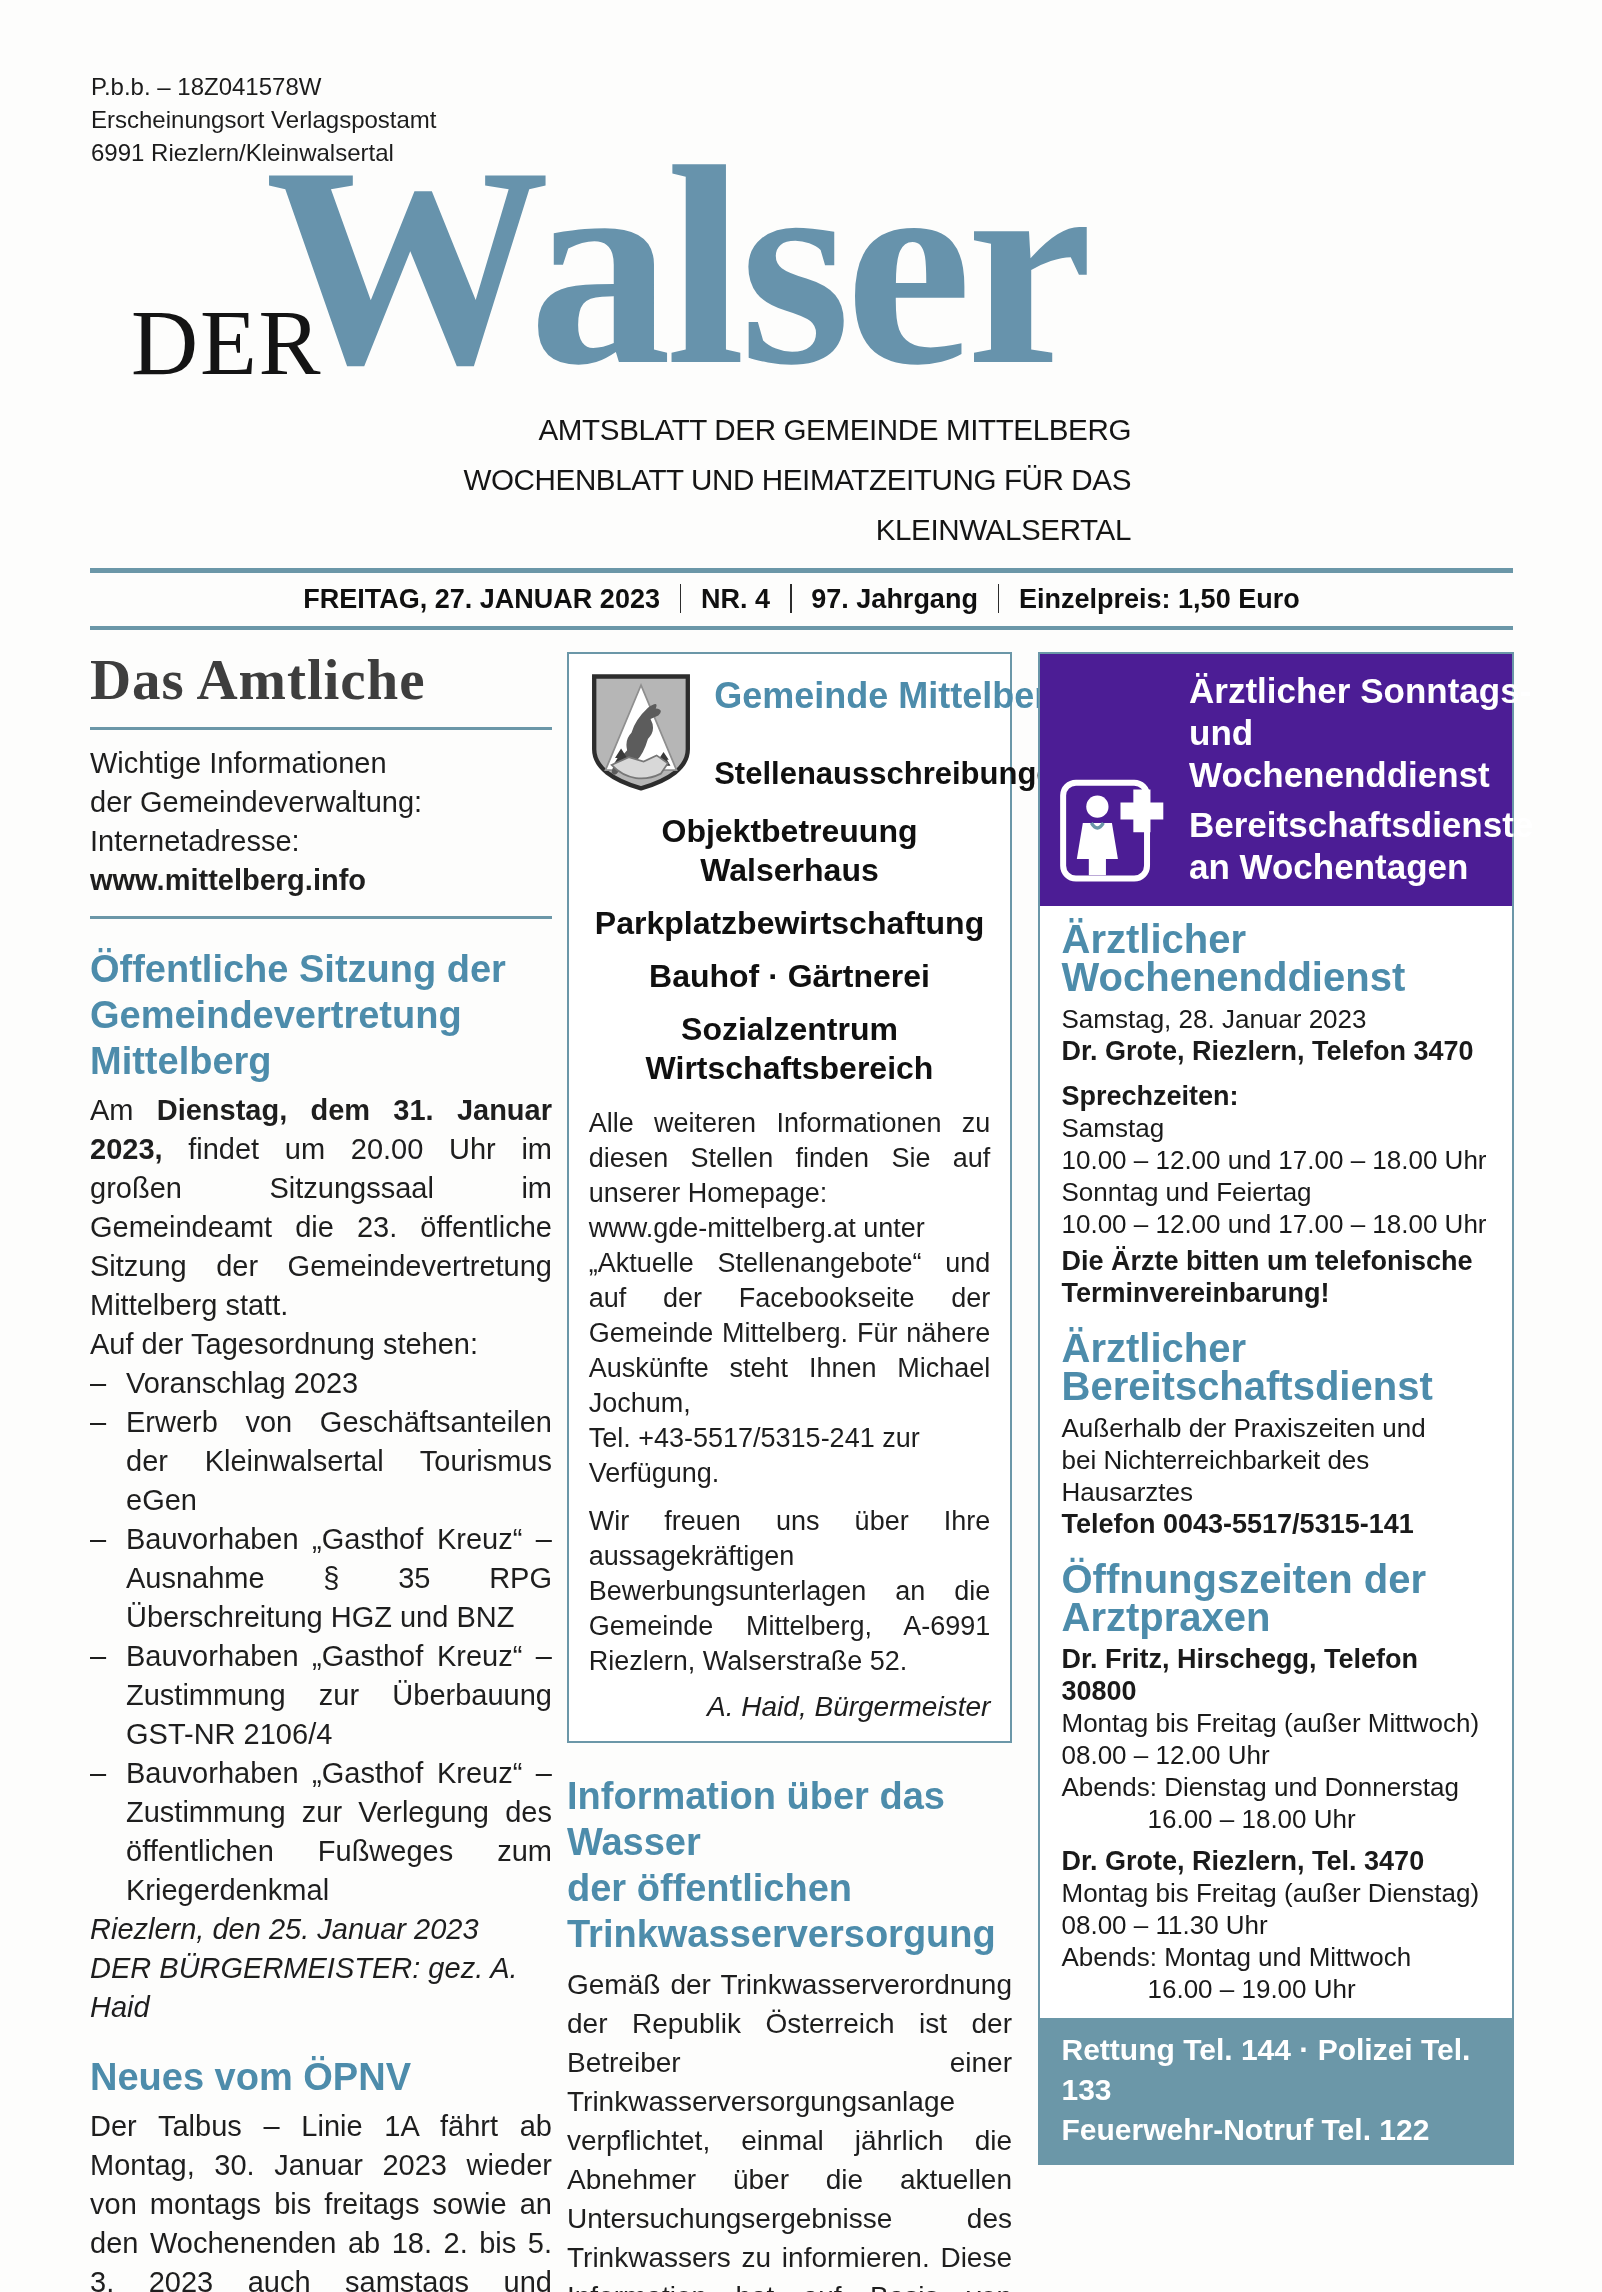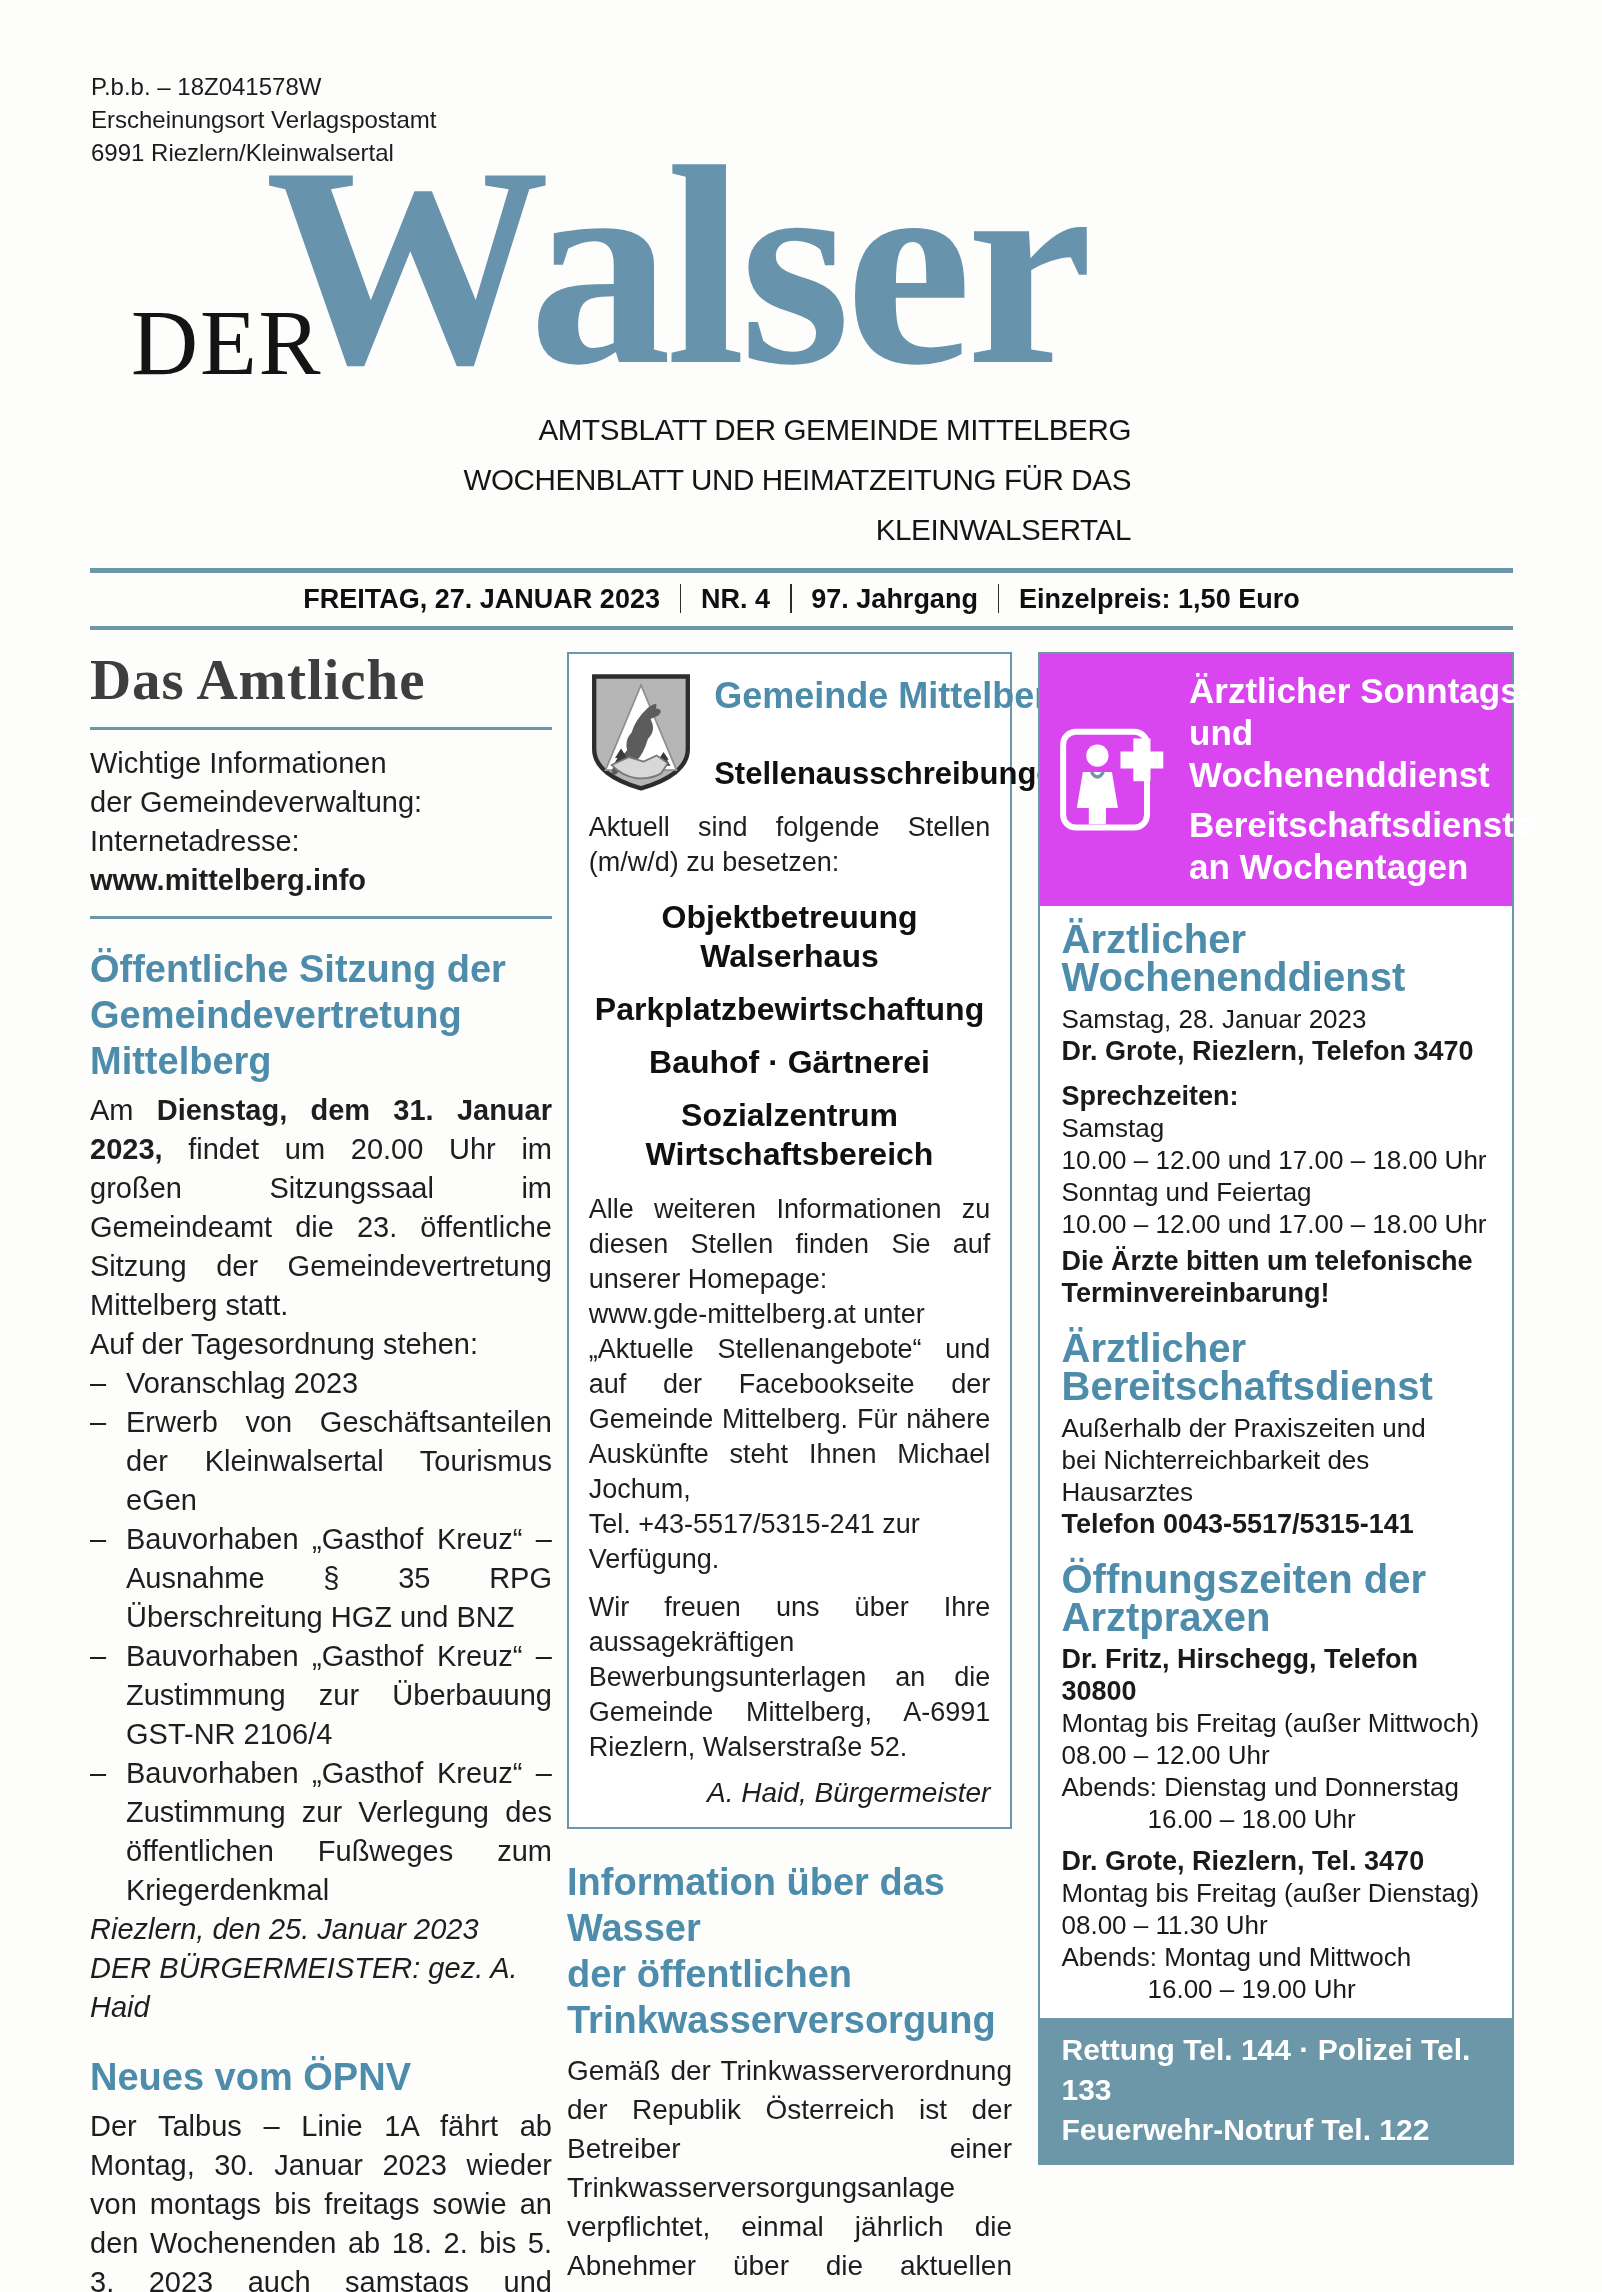--- a/index.html
+++ b/index.html
@@ -53,21 +53,21 @@
   .org{color:#4d8cab;font-weight:bold;font-size:36px;line-height:38px;padding-top:7.2px;}
   .box-title{font-weight:bold;font-size:31px;color:#101010;padding-bottom:1.8px;}
   .mp{font-size:27px;line-height:35px;text-align:justify;margin:0;}
   .mp-l{font-size:27px;line-height:35px;margin:0;}
   .job{text-align:center;font-weight:bold;font-size:32px;line-height:39px;color:#101010;}
   .box-sig{text-align:right;font-style:italic;font-size:28px;margin-top:12.5px;}
   .water-h{color:#4d8cab;font-weight:bold;font-size:38px;line-height:46px;margin:30px 0 7.2px;}
 
   
   .r-box{border:2.7px solid #6b97a8;background:#fff;}
-  .banner{background:#d946ef;color:#fff;padding:16px 18px 18px;display:flex;align-items:center;}
+  .banner{background:#4c1d95;color:#fff;padding:16px 18px 18px;display:flex;align-items:flex-end;}
   .doc-icon{width:113px;height:113px;flex:none;margin-top:3.6px;}
   .banner-txt{margin-left:18px;font-weight:bold;font-size:35px;line-height:42px;}
   .banner-gap{height:8px;}
   .r-body{padding:14.3px 21.5px 12.5px;font-size:26px;line-height:32px;color:#1a1a1a;}
   .r-h{color:#4d8cab;font-weight:bold;font-size:40px;line-height:38px;margin:0 0 7.2px;}
   .r-h2{margin-top:19.7px;}
   .r-entry{margin-bottom:9px;}
   .rb{font-weight:bold;font-size:27px;}
   .indent{padding-left:86px;}
   .emerg{background:#6b97a8;color:#fff;font-weight:bold;font-size:30px;line-height:40px;
@@ -149,21 +149,20 @@
             <path d="M68,42 q13,-9 9,1 q10,1 3,8 l-9,4 q7,13 -3,23 q-5,17 -13,25 l-5,9 q-4,4 -6,0 l2,-9 q-8,5 -12,13 q-4,6 -8,1 q1,-9 10,-17 l8,-9 q-3,-12 5,-20 q4,-15 19,-29 z" fill="#5c5c5c"></path>
             <path d="M30,100 l7,-11 7,11 h-3 l5,8 h-18 l5,-8 z" fill="#3a3a3a"></path>
             <path d="M80,102 l6,-9 6,9 h-2 l4,7 h-16 l4,-7 z" fill="#3a3a3a"></path>
             <path d="M26,108 l20,-9 17,5 15,-7 13,9 -8,12 c-18,9 -40,8 -57,-10 z" fill="#d8d8d8" stroke="#777" stroke-width="2"></path>
           </svg>
           <div class="box-head-r">
             <div class="org">Gemeinde Mittelberg</div>
             <div class="box-title">Stellenausschreibungen</div>
           </div>
         </div>
-        <p class="mp" style="margin-top:16px;">Aktuell sind folgende Stellen (m/w/d) zu besetzen:</p>
         <div class="job" style="margin-top:18px;">Objektbetreuung Walserhaus</div>
         <div class="job" style="margin-top:14.3px;">Parkplatzbewirtschaftung</div>
         <div class="job" style="margin-top:14.3px;">Bauhof · Gärtnerei</div>
         <div class="job" style="margin-top:14.3px;width:296px;margin-left:auto;margin-right:auto;">Sozialzentrum Wirtschaftsbereich</div>
         <p class="mp" style="margin-top:18px;">Alle weiteren Informationen zu diesen Stellen finden Sie auf unserer Homepage:</p>
         <p class="mp-l">www.gde-mittelberg.at unter</p>
         <p class="mp">„Aktuelle Stellenangebote“ und auf der Facebookseite der Gemeinde Mittelberg. Für nähere Auskünfte steht Ihnen Michael Jochum,</p>
         <p class="mp-l">Tel. +43-5517/5315-241 zur Verfügung.</p>
         <p class="mp" style="margin-top:12.5px;">Wir freuen uns über Ihre aussagekräftigen Bewerbungsunterlagen an die Gemeinde Mittelberg, A-6991 Riezlern, Walserstraße 52.</p>
         <div class="box-sig">A. Haid, Bürgermeister</div>

